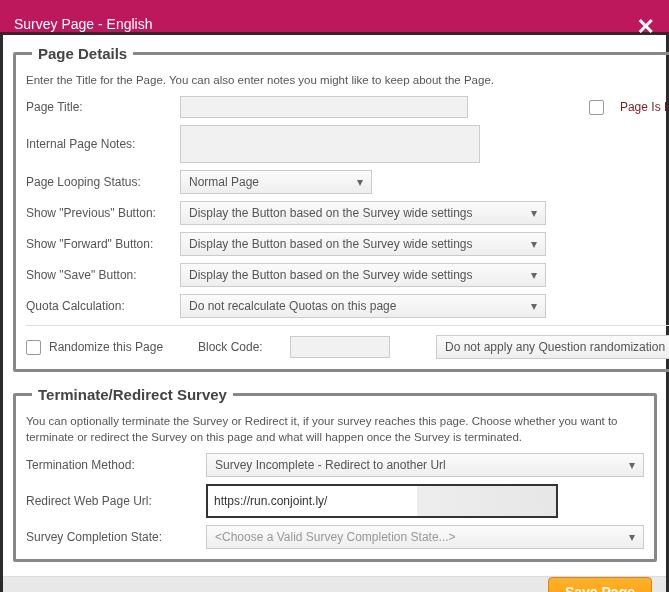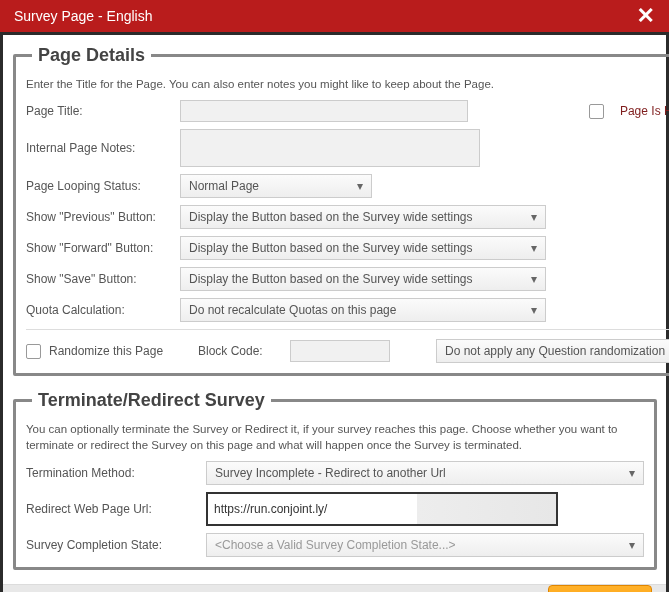--- a/index.html
+++ b/index.html
@@ -11,26 +11,26 @@
     height: 592px;
   }
   .window {
     width: 669px;
     height: 592px;
     background: #2b2b2b;
     box-shadow: 0 0 0 1px #000;
   }
   .titlebar {
     height: 32px;
-    background: #b91c1c;
+    background: #be185d;
     color: #fff;
     display: flex;
-    align-items: center;
+    align-items: flex-start;
     justify-content: space-between;
-    padding: 0 14px;
+    padding: 16px 14px;
     font-size: 14px;
   }
   .close-x {
     color: #fff;
     font-size: 22px;
     font-weight: bold;
     cursor: pointer;
     line-height: 1;
   }
   .client {
@@ -46,21 +46,21 @@
     border: 3px solid #888;
     border-radius: 2px;
     padding: 10px 10px 10px 10px;
     margin-bottom: 14px;
     position: relative;
   }
   fieldset.panel > legend {
     font-weight: bold;
     color: #444;
     padding: 0 6px;
-    font-size: 18px;
+    font-size: 15px;
     margin-left: 6px;
     margin-top: 40px;
   }
   .desc {
     color: #555;
     font-size: 11.5px;
     margin-bottom: 8px;
     line-height: 1.4;
   }
   .row {

